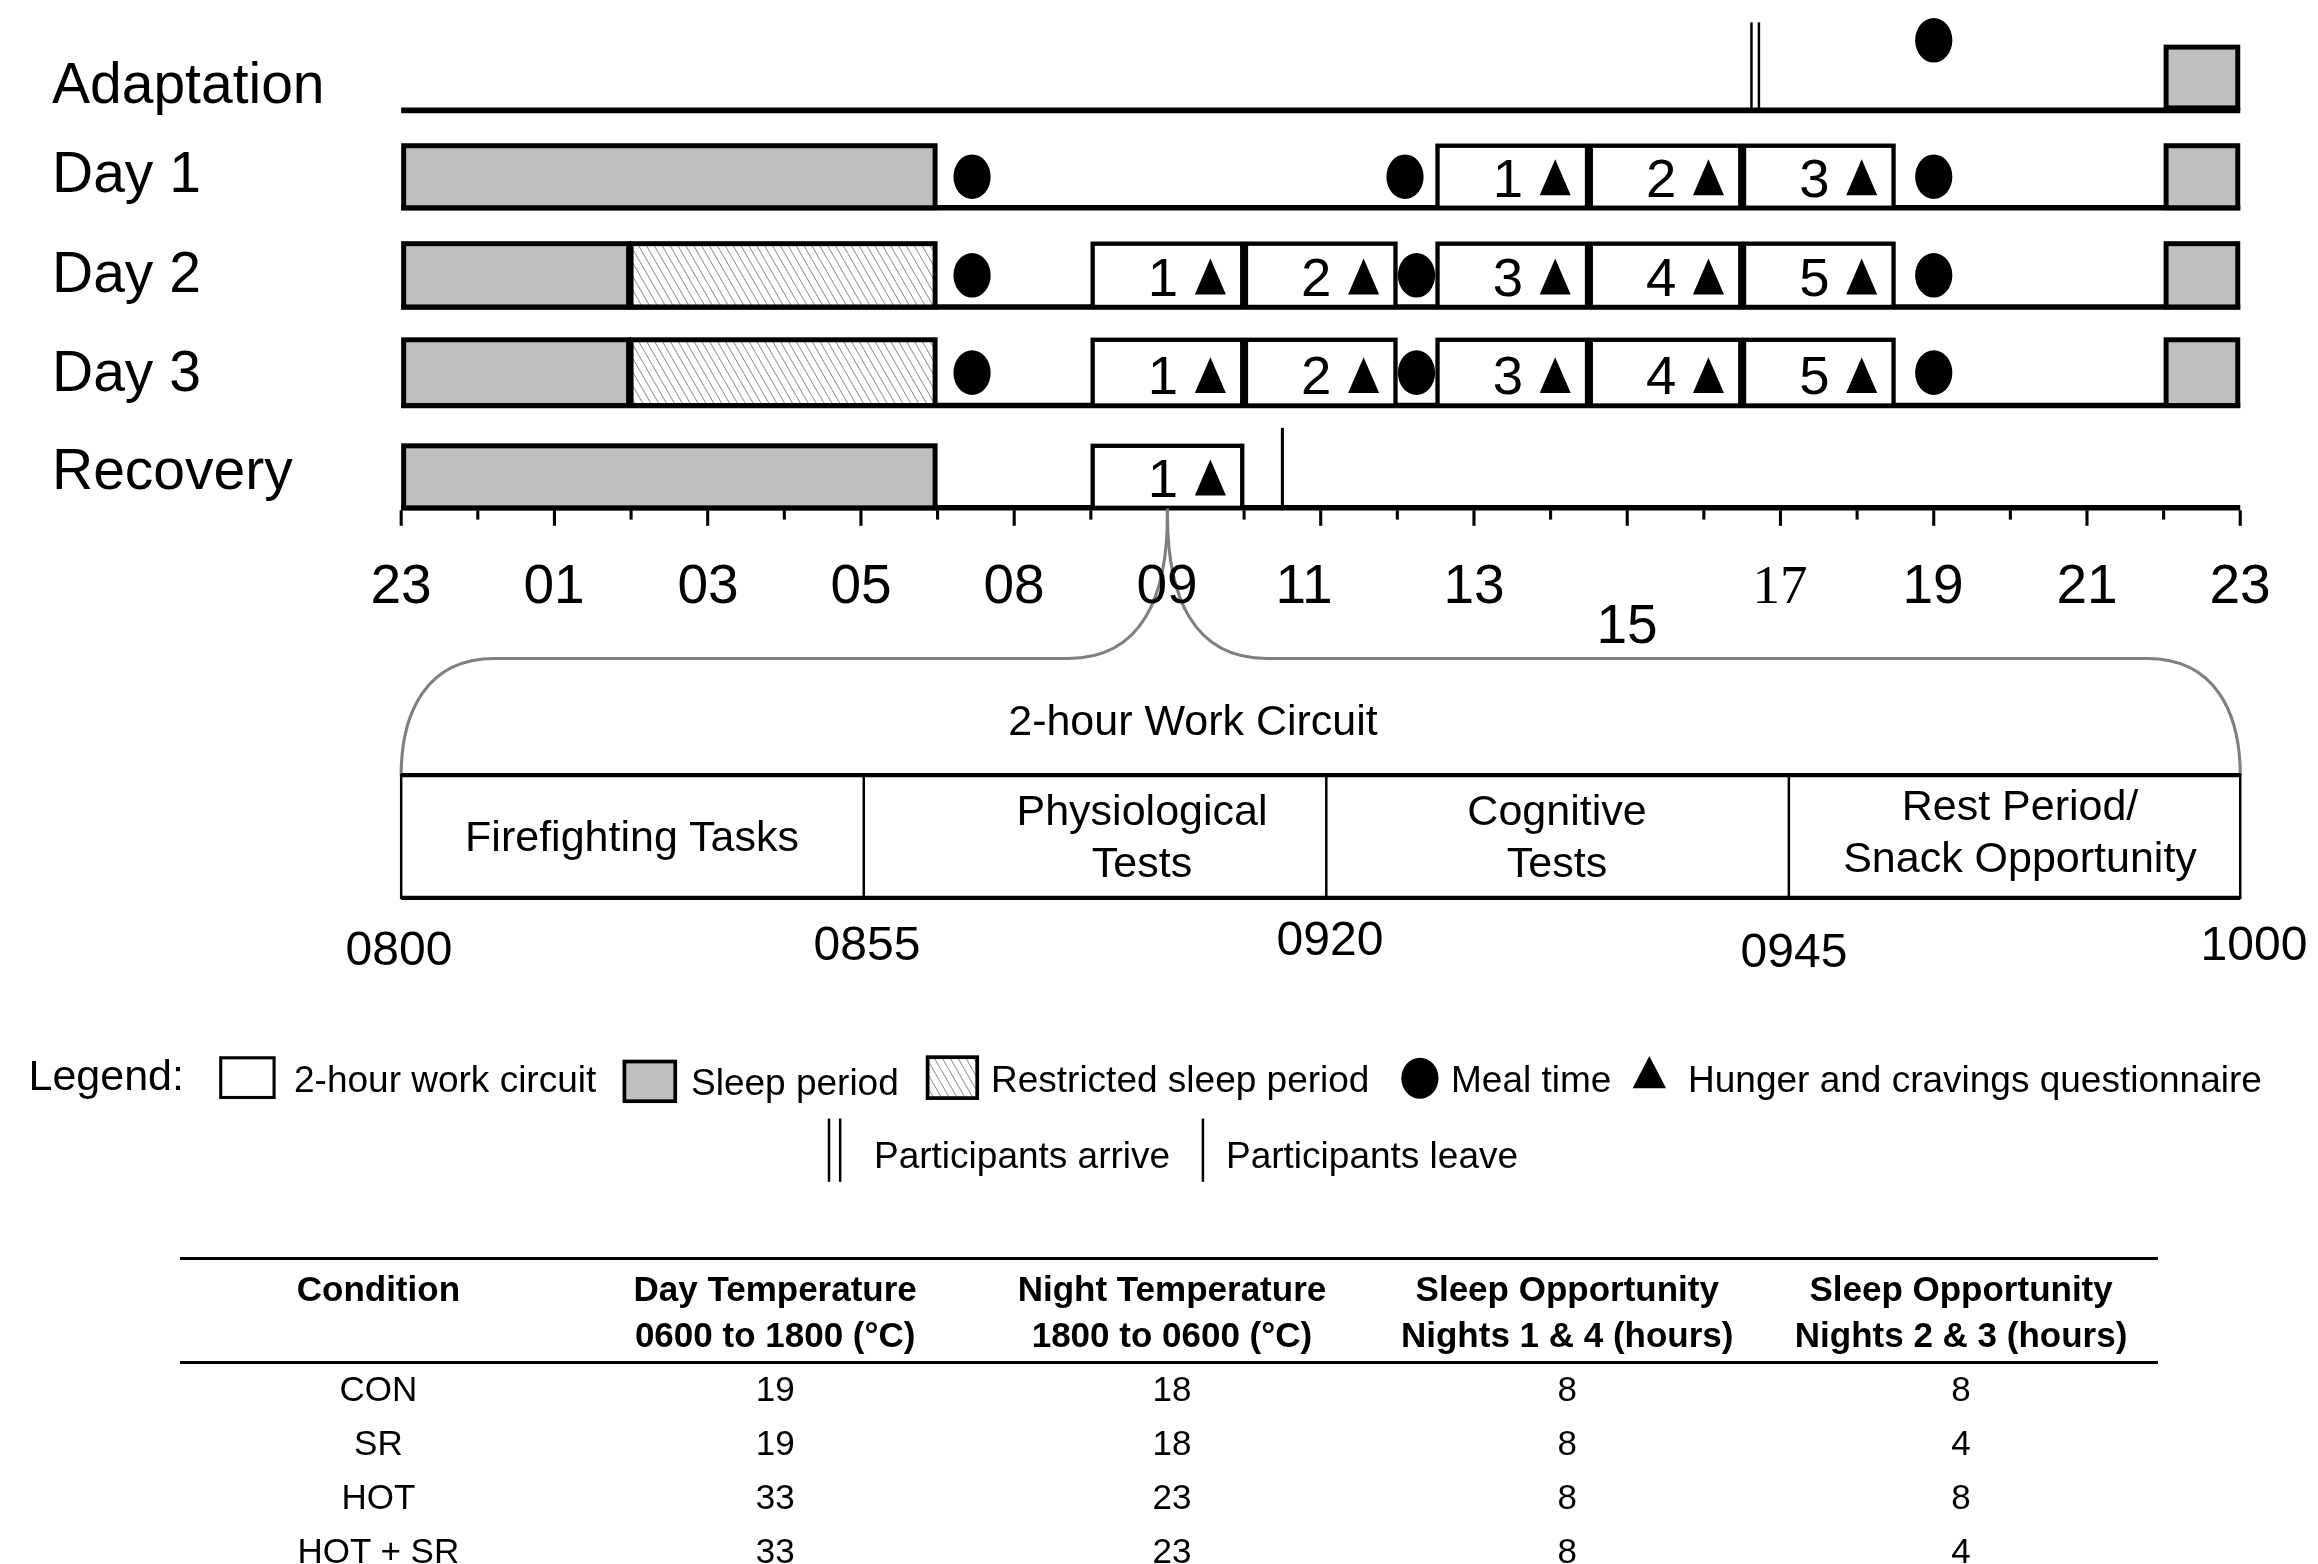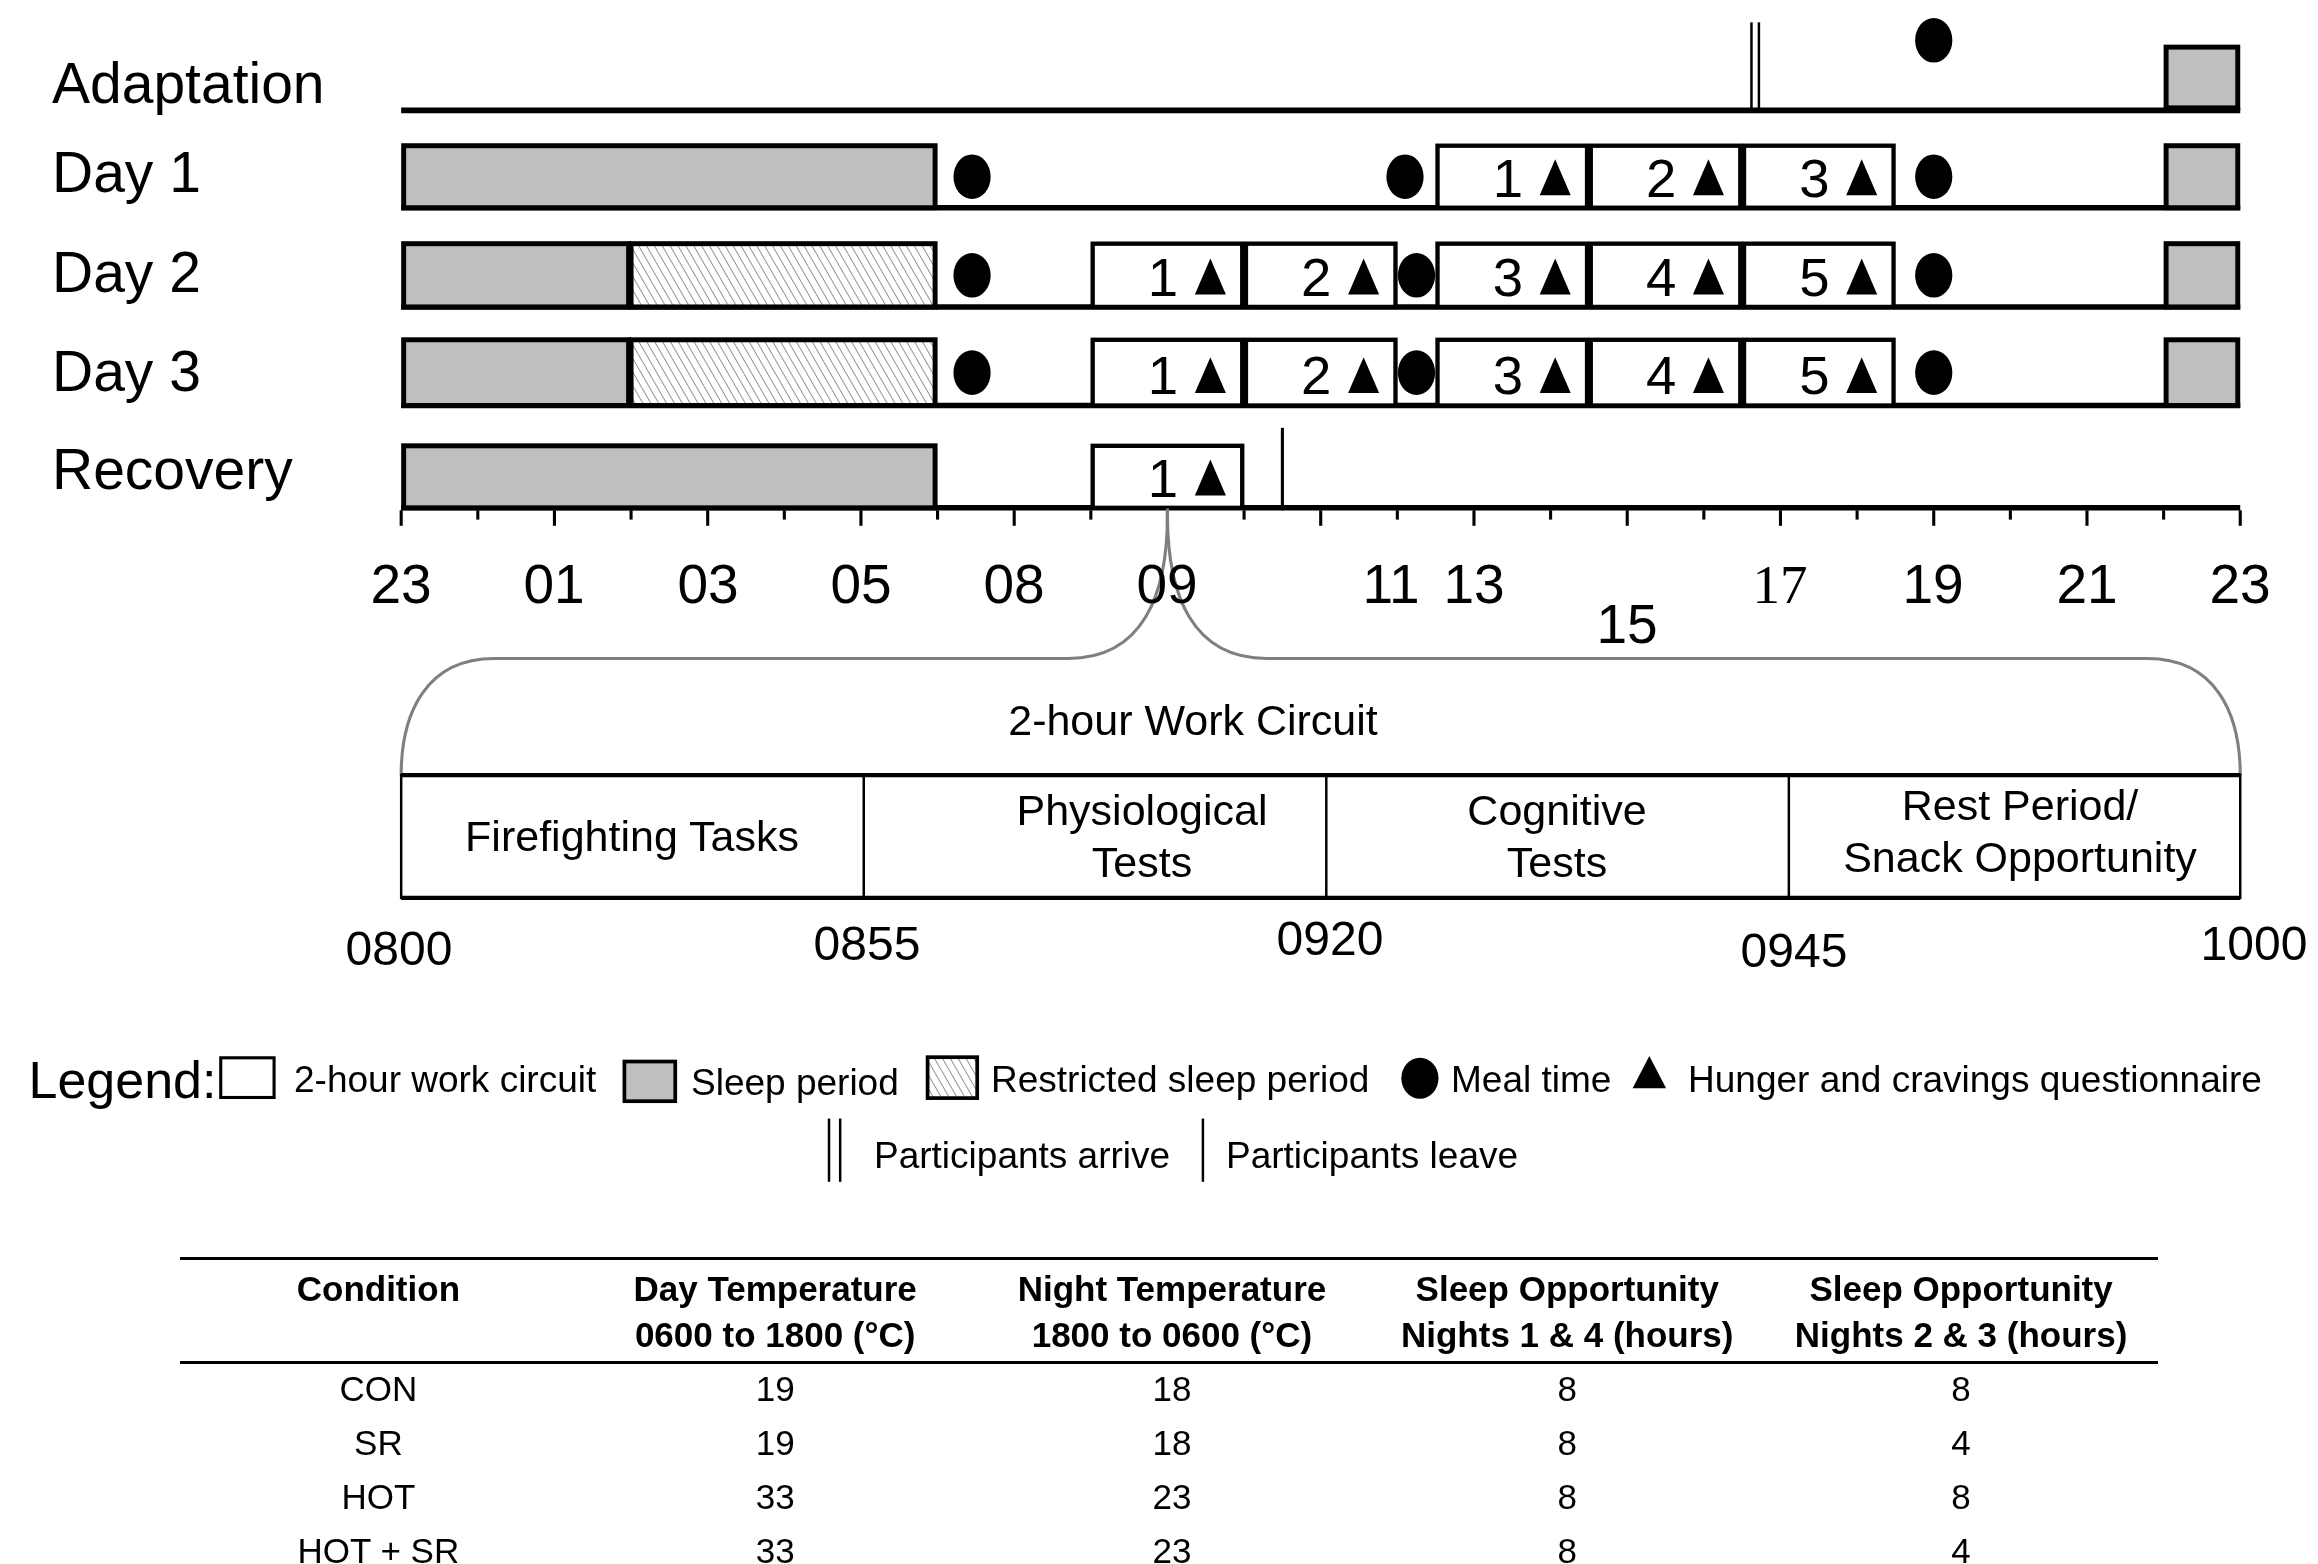--- a/index.html
+++ b/index.html
@@ -6,21 +6,21 @@
   body { width: 2319px; height: 1565px; position: relative; overflow: hidden;
          font-family: "Liberation Sans", "DejaVu Sans", sans-serif; color: #000; }
   #canvas { position: absolute; left: 0; top: 0; }
   .row-label { position: absolute; left: 52px; font-size: 57px; line-height: 1; white-space: nowrap; }
   .hour-label { position: absolute; font-size: 55px; line-height: 1; transform: translateX(-50%); }
   .circuit-title { position: absolute; font-size: 43px; line-height: 1; transform: translateX(-50%); white-space: nowrap; }
   .phase-cell { position: absolute; display: flex; align-items: center; justify-content: center;
                 text-align: center; font-size: 43px; line-height: 1.2; }
   .phase-time { position: absolute; font-size: 48px; line-height: 1; transform: translateX(-50%); }
   .legend-text { position: absolute; font-size: 37px; line-height: 1; white-space: nowrap; }
-  .legend-title { position: absolute; font-size: 52px; line-height: 1; white-space: nowrap; }
+  .legend-title { position: absolute; font-size: 43px; line-height: 1; white-space: nowrap; }
   table.cond { position: absolute; left: 180px; top: 1257px; width: 1978px; border-collapse: collapse;
                font-size: 35px; }
   table.cond thead th { font-weight: bold; padding: 6.2px 0 3.7px 0; line-height: 1.3; text-align: center; }
   table.cond thead tr { border-top: 3.7px solid #000; border-bottom: 3.1px solid #000; }
   table.cond tbody td { text-align: center; padding: 5px 0 8.7px 0; line-height: 1.15; }
   table.cond tbody tr:last-child { border-bottom: 3.7px solid #000; }
 </style>
 </head>
 <body>
 
@@ -166,21 +166,21 @@
 <div class="row-label" style="top:343px">Day 3</div>
 <div class="row-label" style="top:441px">Recovery</div>
 
 <div id="hour-labels">
   <div class="hour-label" style="left: 401px; top: 557px;">23</div>
   <div class="hour-label" style="left: 554px; top: 557px;">01</div>
   <div class="hour-label" style="left: 708px; top: 557px;">03</div>
   <div class="hour-label" style="left: 861px; top: 557px;">05</div>
   <div class="hour-label" style="left: 1014px; top: 557px;">08</div>
   <div class="hour-label" style="left: 1167px; top: 557px;">09</div>
-  <div class="hour-label" style="left: 1391px; top: 557px; text-align: center;">11</div>
+  <div class="hour-label" style="left: 1304px; top: 557px; text-align: center;">11</div>
   <div class="hour-label" style="left: 1474px; top: 557px;">13</div>
   <div class="hour-label" style="left: 1627px; top: 557px; margin-top: 40px;">15</div>
   <div class="hour-label" style="left: 1780px; top: 557px; font-family: Liberation Serif, serif;">17</div>
   <div class="hour-label" style="left: 1933px; top: 557px;">19</div>
   <div class="hour-label" style="left: 2087px; top: 557px;">21</div>
   <div class="hour-label" style="left: 2240px; top: 557px;">23</div>
 </div>
 
 <div class="circuit-title" style="left:1193px; top:699px">2-hour Work Circuit</div>
 <div class="phase-cell" style="left:401px;  top:775px; width:462px; height:123px">Firefighting Tasks</div>

